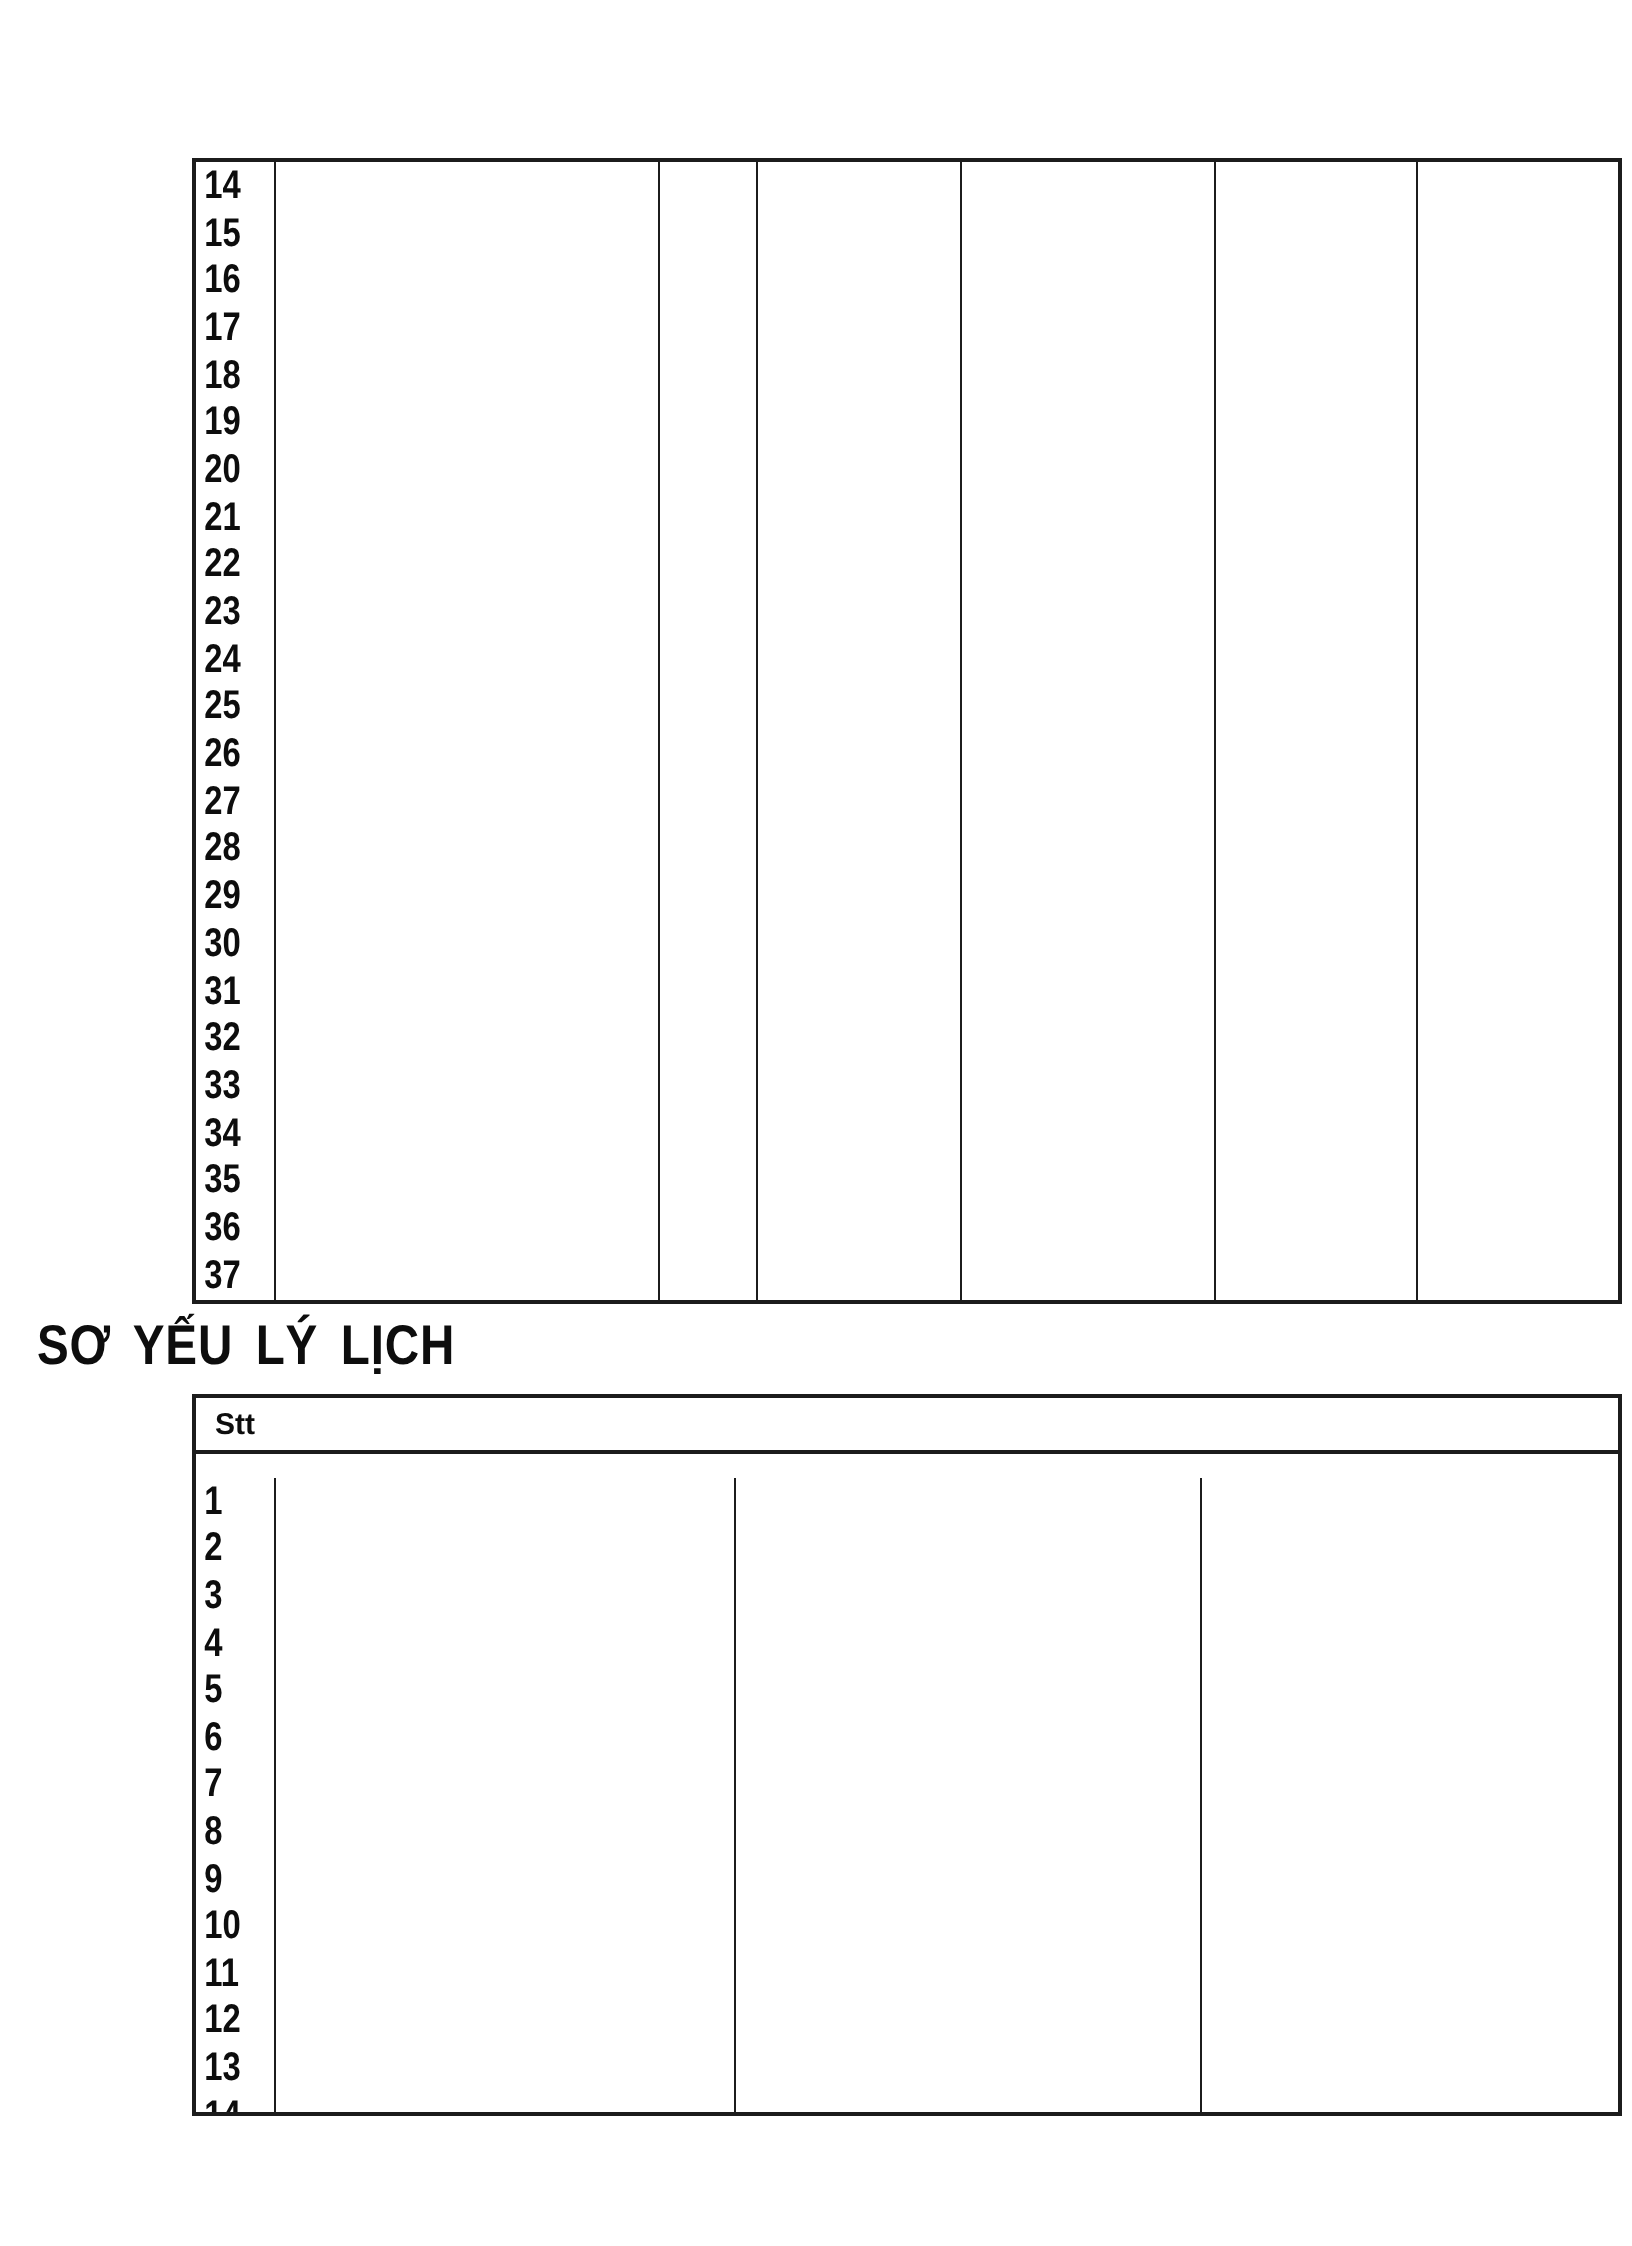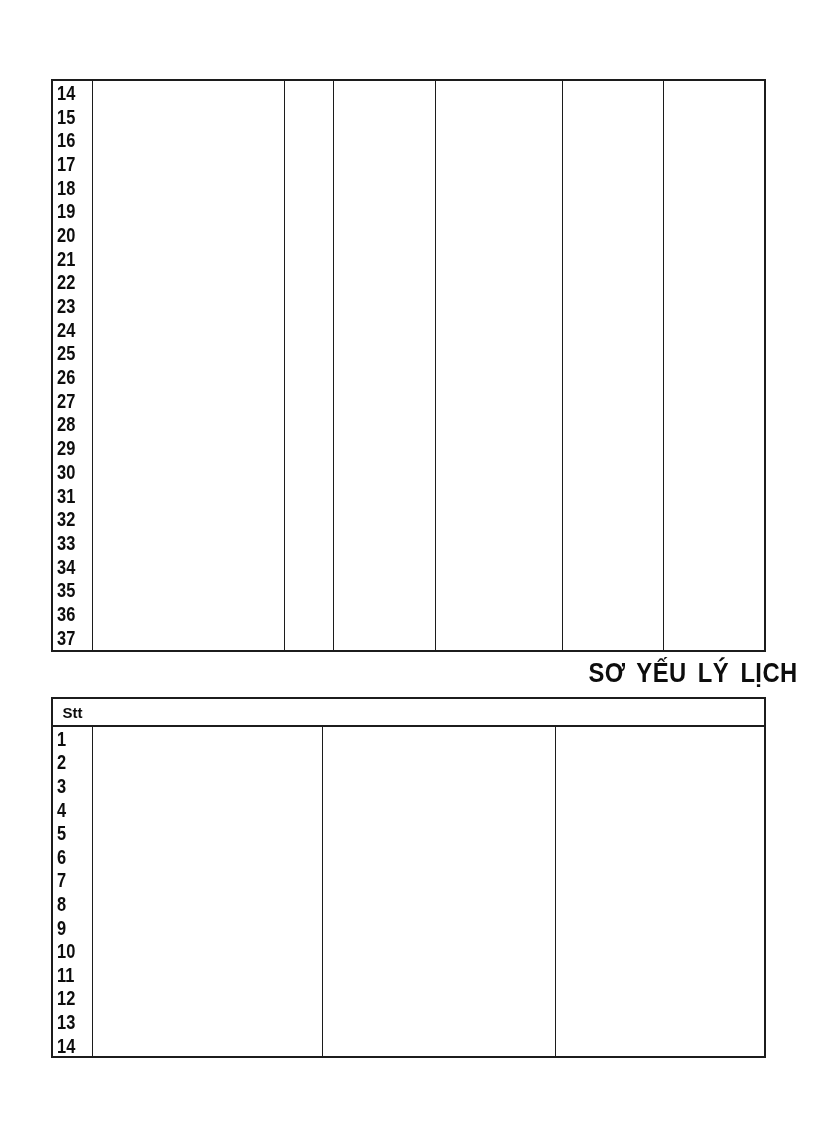--- a/index.html
+++ b/index.html
@@ -14,20 +14,21 @@
     background: #ffffff;
     overflow: hidden;
     font-family: "Liberation Sans", "DejaVu Sans", sans-serif;
     color: #0d0d0d;
   }
   .table {
     position: absolute;
     box-sizing: border-box;
     border: 2px solid #1c1c1c;
     background: #ffffff;
+    margin-left: 45px;
   }
   
   .table-top {
     left: 51px;
     top: 79px;
     width: 715px;
     height: 573px;
     display: flex;
   }
   .col {
@@ -62,41 +63,42 @@
   
   .title {
     position: absolute;
     left: 0;
     right: 0;
     top: 654px;
     margin: 0;
     height: 38px;
     display: flex;
     align-items: center;
-    justify-content: flex-end;
+    justify-content: flex-start;
   }
   .title-text {
     display: inline-block;
     font-size: 28px;
     font-weight: bold;
     letter-spacing: 0.5px;
     word-spacing: 5px;
     transform: scaleX(0.85);
     transform-origin: center center;
     white-space: nowrap;
   }
 
   
   .table-roster {
     left: 51px;
     top: 697px;
     width: 715px;
     height: 361px;
     display: flex;
     flex-direction: column;
+    gap: 12px;
   }
   .header-row {
     display: flex;
     height: 26px;
     flex: 0 0 26px;
     border-bottom: 2px solid #1c1c1c;
   }
   .hcell {
     box-sizing: border-box;
     display: flex;

